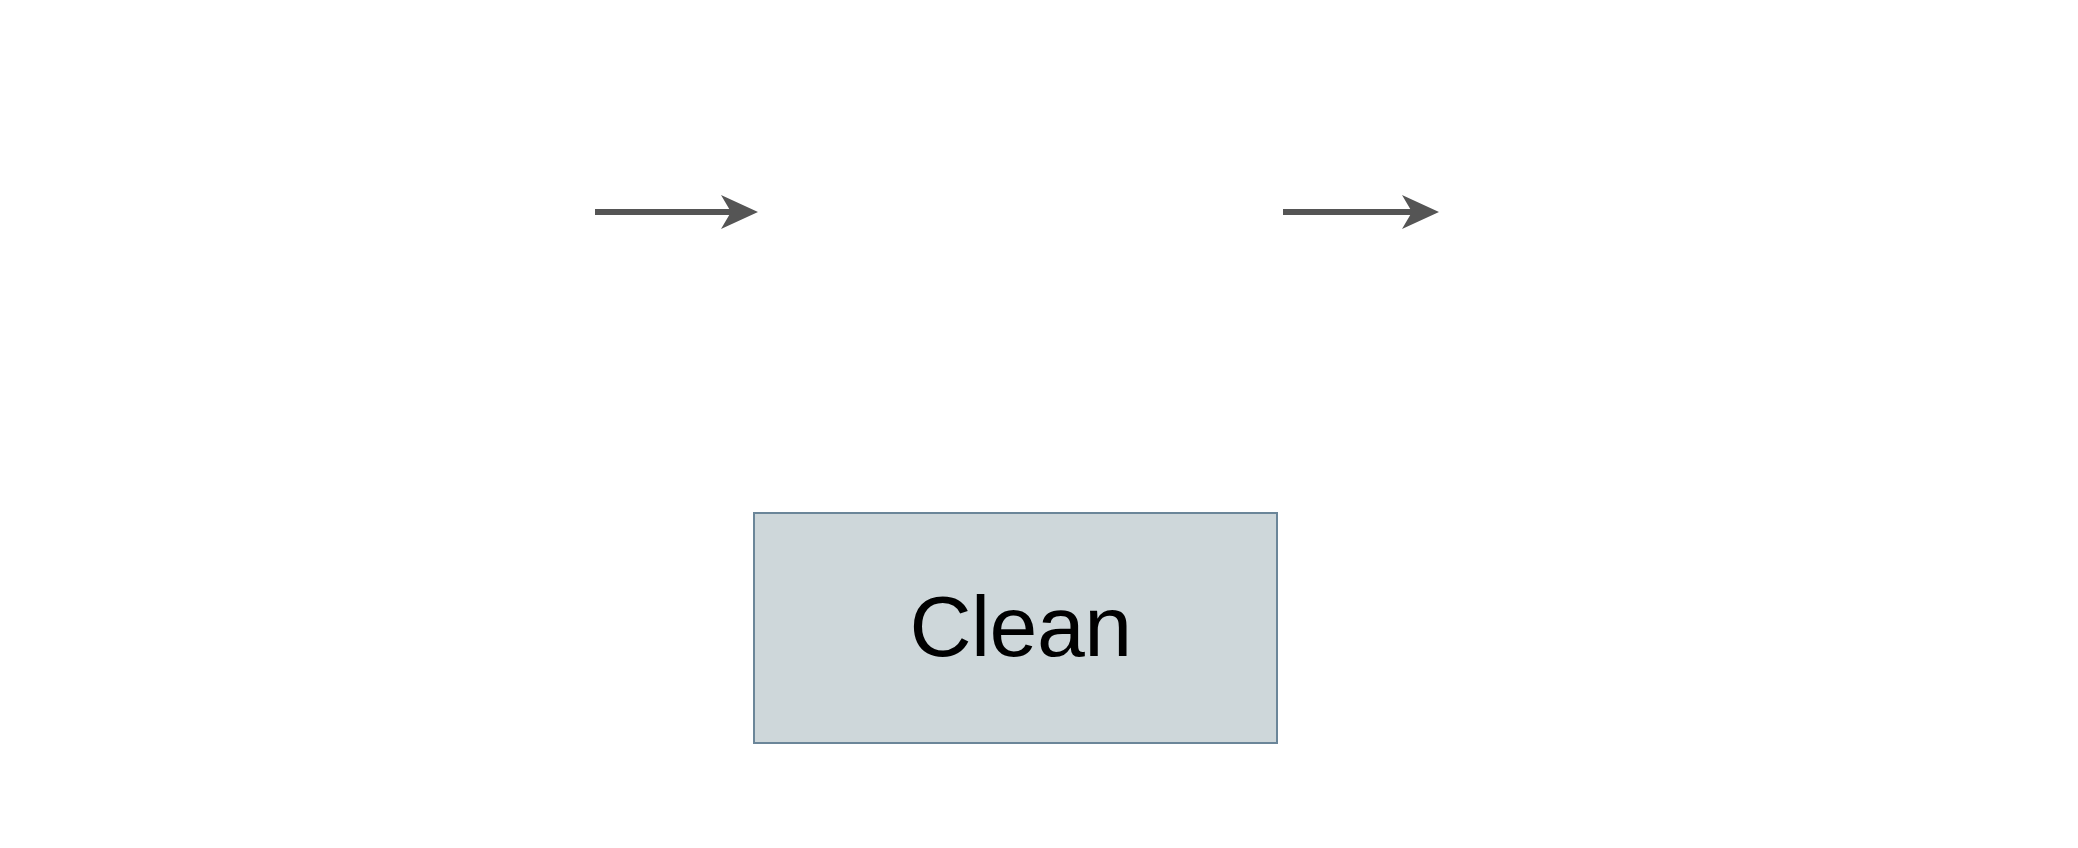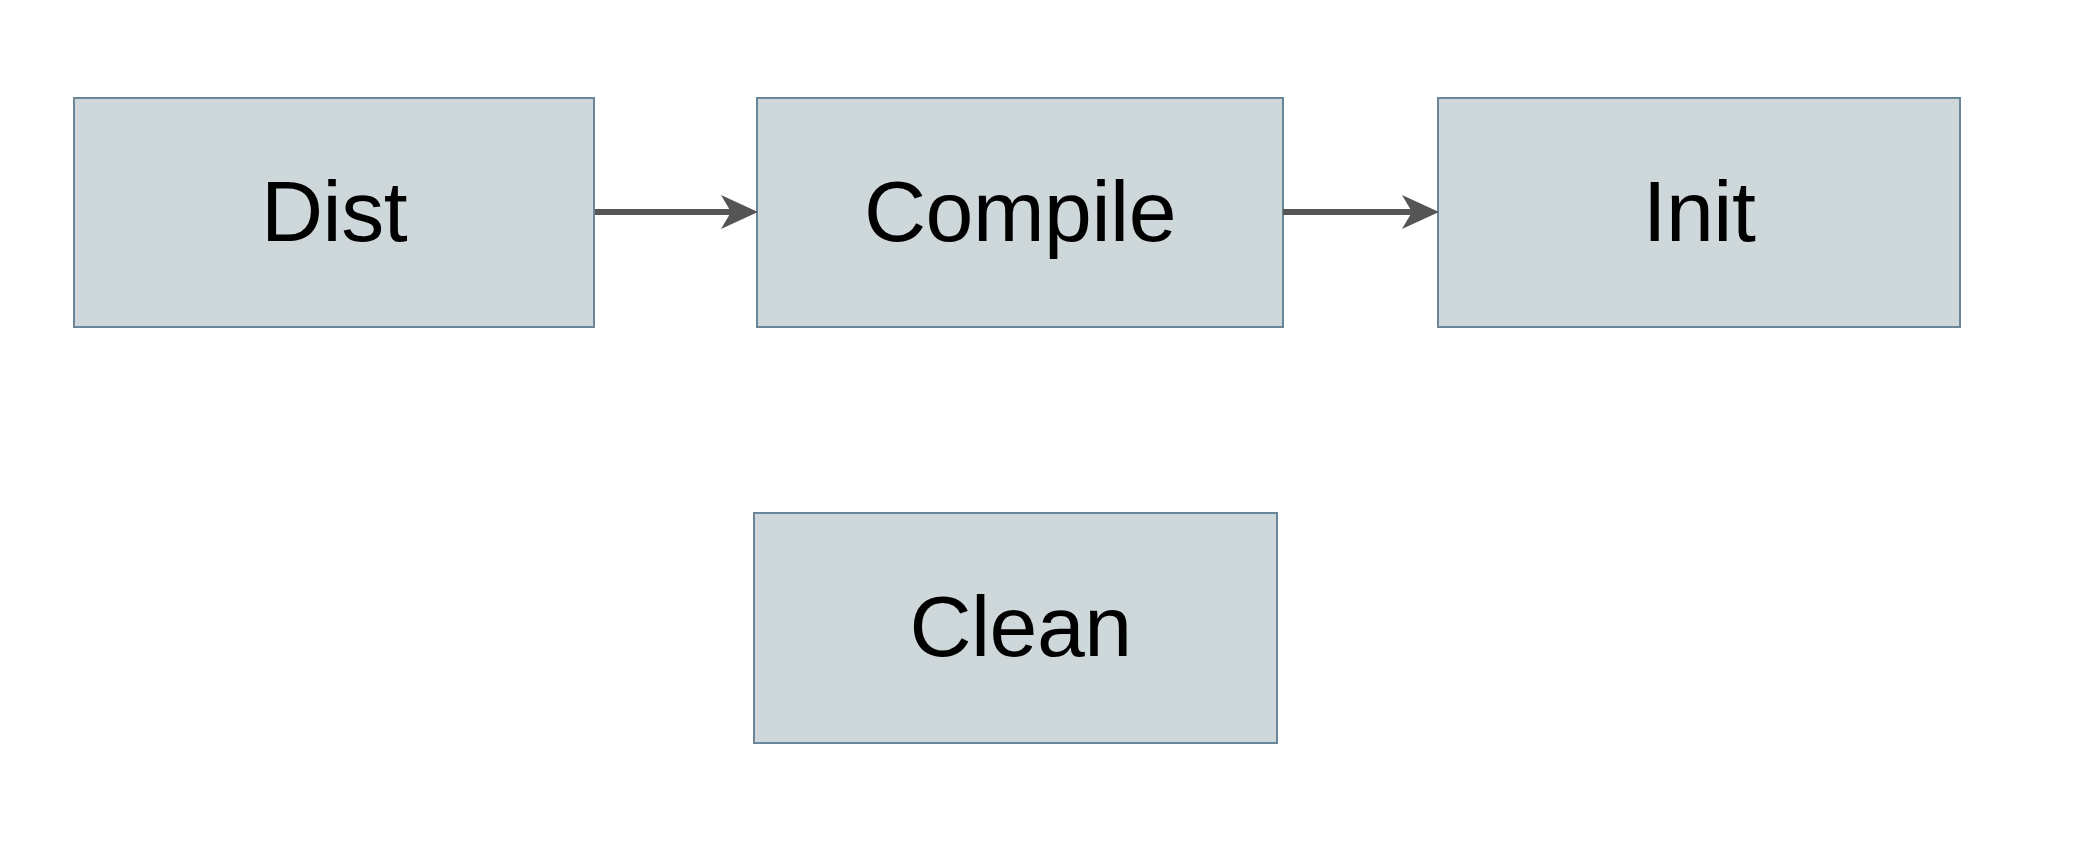--- a/index.html
+++ b/index.html
@@ -48,31 +48,22 @@
     overflow: visible;
   }
   .edge-dist-compile { left: 590px;  top: 182px; width: 172px; height: 62px; }
   .edge-compile-init { left: 1278px; top: 182px; width: 165px; height: 62px; }
 </style>
 </head>
 <body>
 
 <div id="canvas">
 
-  <div class="node node-dist">
-    <span class="node-label">Dist</span>
-  </div>
 
-  <div class="node node-compile">
-    <span class="node-label">Compile</span>
-  </div>
 
-  <div class="node node-init">
-    <span class="node-label">Init</span>
-  </div>
 
   <div class="node node-clean">
     <span class="node-label">Clean</span>
   </div>
 
   <svg class="edge edge-dist-compile" viewBox="0 0 172 62" width="172" height="62">
     <line x1="5" y1="30" x2="142" y2="30" stroke="#555555" stroke-width="6"></line>
     <path d="M 168 30 L 131 47 L 141 30 L 131 13 Z" fill="#555555"></path>
   </svg>
 

